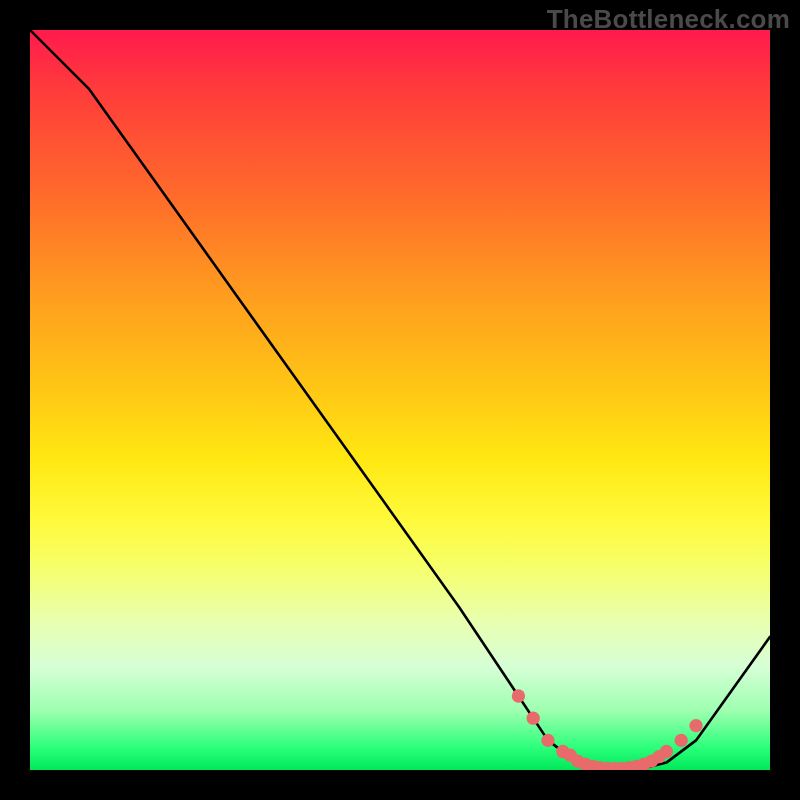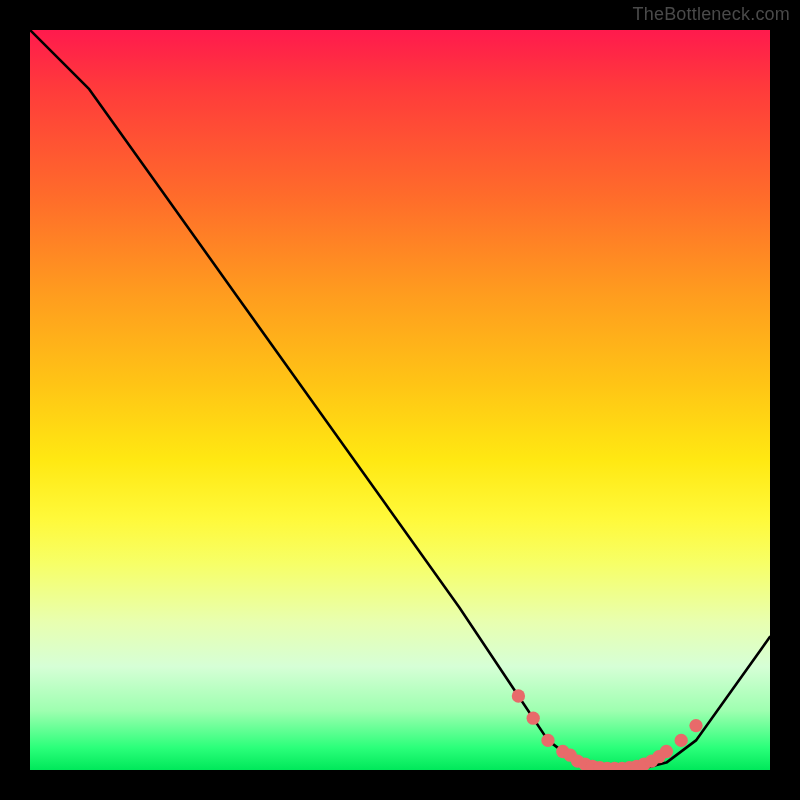--- a/index.html
+++ b/index.html
@@ -15,22 +15,22 @@
     position: relative;
     width: 800px;
     height: 800px;
     background: #000;
   }
   .watermark {
     position: absolute;
     top: 4px;
     right: 10px;
     color: #4a4a4a;
-    font-size: 18px;
-    font-weight: 400;
+    font-size: 26px;
+    font-weight: 700;
     letter-spacing: 0.2px;
     z-index: 10;
   }
   .plot {
     position: absolute;
     top: 30px;
     left: 30px;
     width: 740px;
     height: 740px;
     background: linear-gradient(to bottom,

